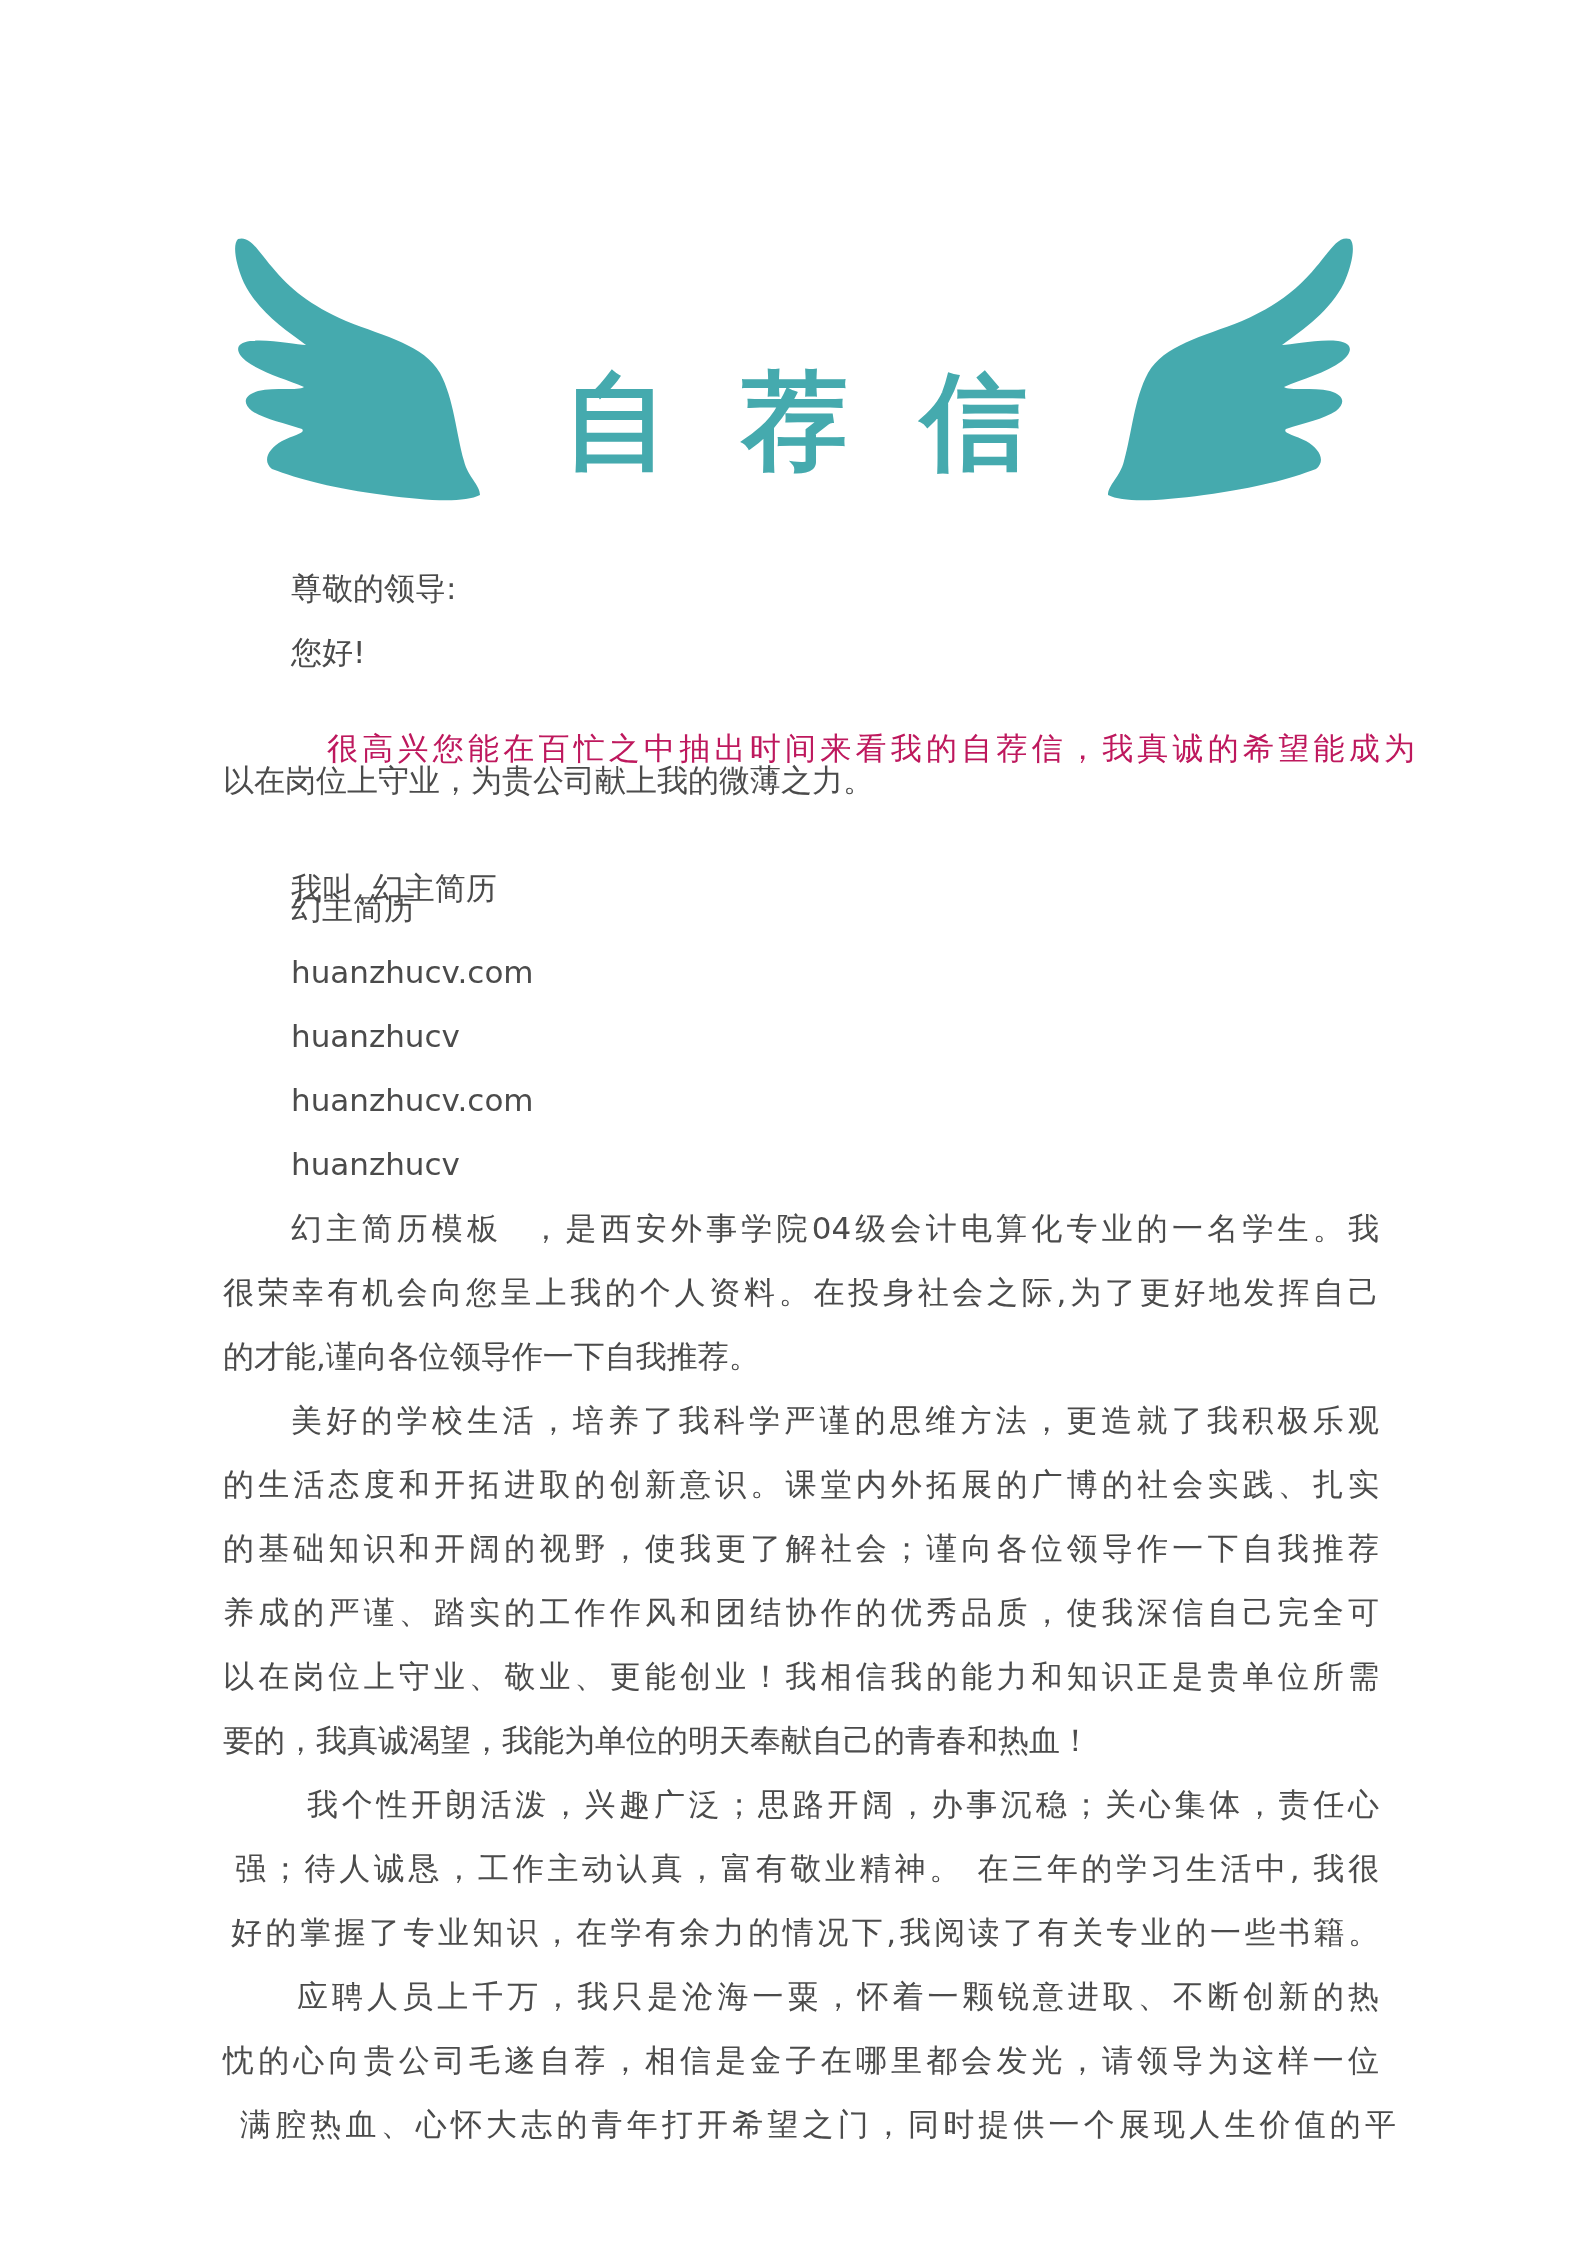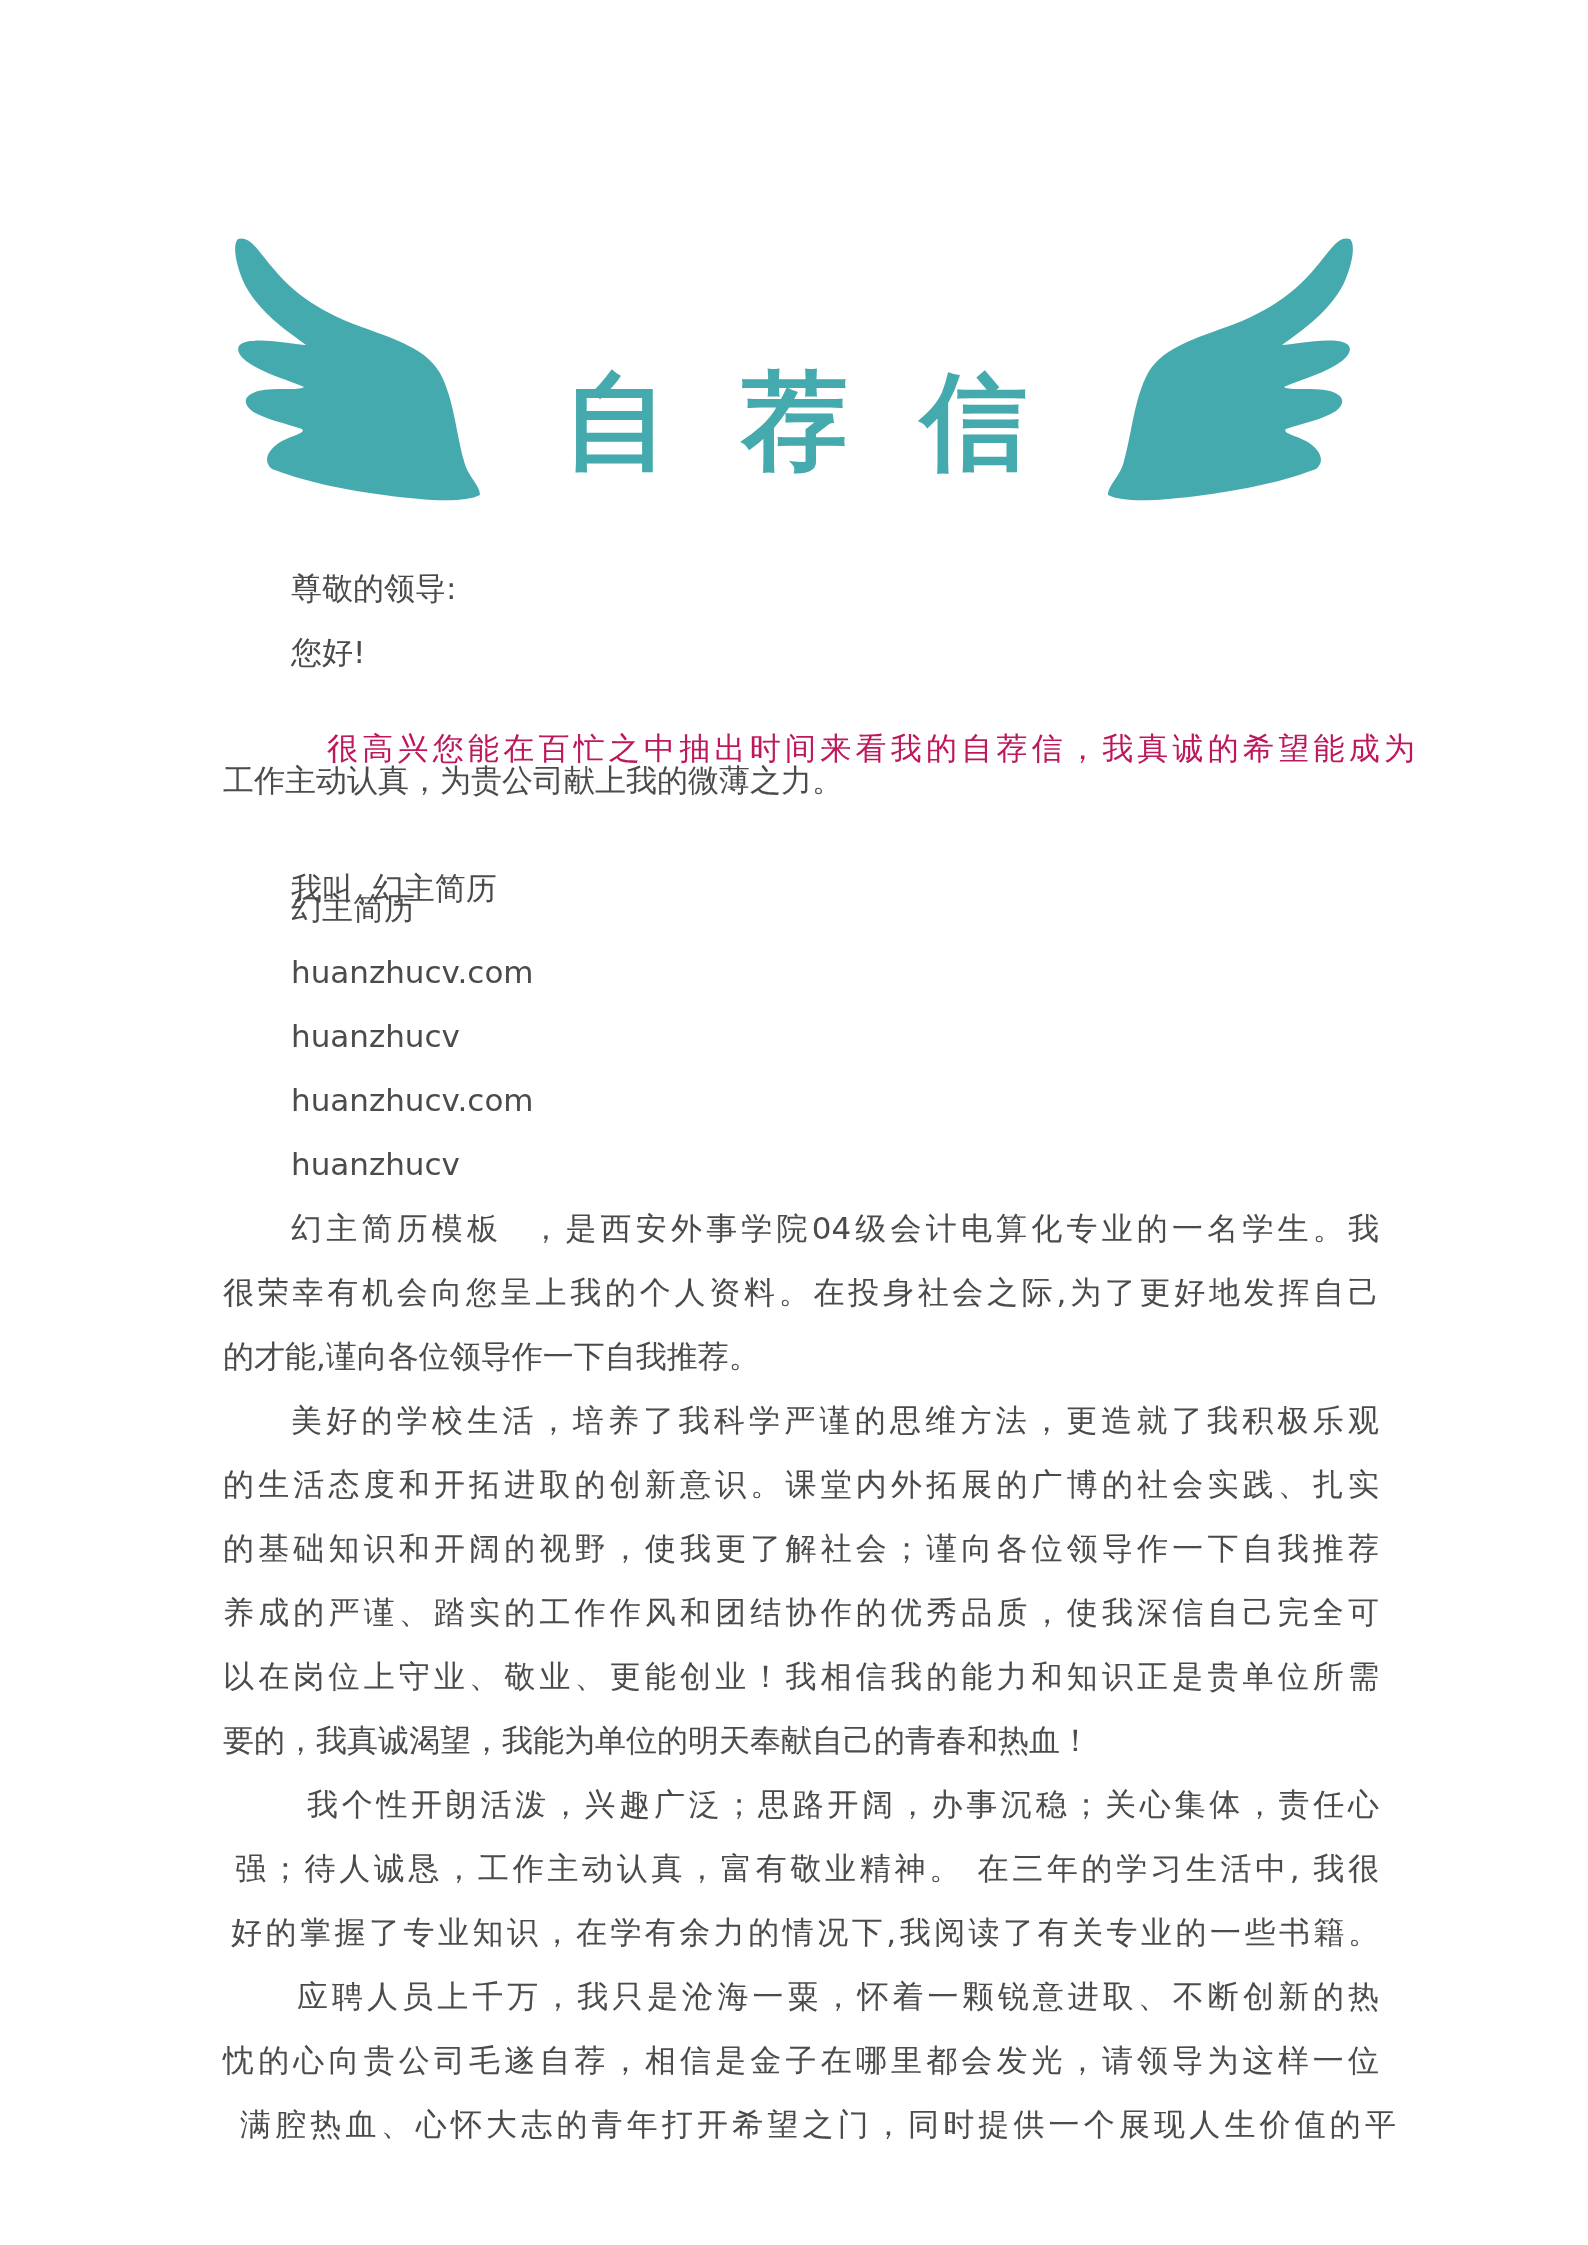--- a/index.html
+++ b/index.html
@@ -39,21 +39,21 @@
       <svg viewBox="0 0 262 270" xmlns="http://www.w3.org/2000/svg">
         <path class="wing-path" d="M10 6 C 22 2, 30 18, 44 34 C 62 56, 82 72, 118 88 C 158 104, 196 112, 212 140 C 226 166, 228 200, 236 228 C 240 244, 252 252, 252 262 C 236 270, 200 268, 156 262 C 108 256, 70 246, 44 236 C 34 228, 40 216, 54 208 C 66 202, 78 200, 74 196 C 56 190, 36 186, 24 178 C 14 170, 16 162, 30 158 C 48 154, 70 158, 76 154 C 58 146, 34 140, 18 128 C 6 118, 8 110, 22 108 C 44 106, 68 112, 78 112 C 56 96, 30 78, 16 50 C 8 32, 4 12, 10 6 Z" fill="#45aaae"></path>
       </svg>
     </div>
   </div>
 
   <div class="body" id="letter-body">
       <div class="line" style="top: 556px; left: 291px; color: rgb(75, 75, 75);">尊敬的领导:</div>
       <div class="line" style="top: 620px; left: 291px; color: rgb(75, 75, 75);">您好!</div>
       <div class="line justify" style="top: 716px; left: 291px; width: 1088px; color: #be185d; margin-left: 36px;">很高兴您能在百忙之中抽出时间来看我的自荐信，我真诚的希望能成为</div>
-      <div class="line" style="top: 748px; left: 223px; color: rgb(75, 75, 75);">工作主动认真，为贵公司献上我的微薄之力。</div>
+      <div class="line" style="top: 748px; left: 223px; color: rgb(75, 75, 75);">以在岗位上守业，为贵公司献上我的微薄之力。</div>
       <div class="line" style="top: 856px; left: 291px; color: rgb(75, 75, 75);">我叫  幻主简历</div>
       <div class="line" style="top: 876px; left: 291px; color: rgb(75, 75, 75);">幻主简历</div>
       <div class="line" style="top: 940px; left: 291px; color: rgb(75, 75, 75);">huanzhucv.com</div>
       <div class="line" style="top: 1004px; left: 291px; color: rgb(75, 75, 75);">huanzhucv</div>
       <div class="line" style="top: 1068px; left: 291px; color: rgb(75, 75, 75);">huanzhucv.com</div>
       <div class="line" style="top: 1132px; left: 291px; color: rgb(75, 75, 75);">huanzhucv</div>
       <div class="line justify" style="top: 1196px; left: 291px; width: 1088px; color: rgb(75, 75, 75);">幻主简历模板  ，是西安外事学院04级会计电算化专业的一名学生。我</div>
       <div class="line justify" style="top: 1260px; left: 223px; width: 1156px; color: rgb(75, 75, 75);">很荣幸有机会向您呈上我的个人资料。在投身社会之际,为了更好地发挥自己</div>
       <div class="line" style="top: 1324px; left: 223px; color: rgb(75, 75, 75);">的才能,谨向各位领导作一下自我推荐。</div>
       <div class="line justify" style="top: 1388px; left: 291px; width: 1088px; color: rgb(75, 75, 75);">美好的学校生活，培养了我科学严谨的思维方法，更造就了我积极乐观</div>

